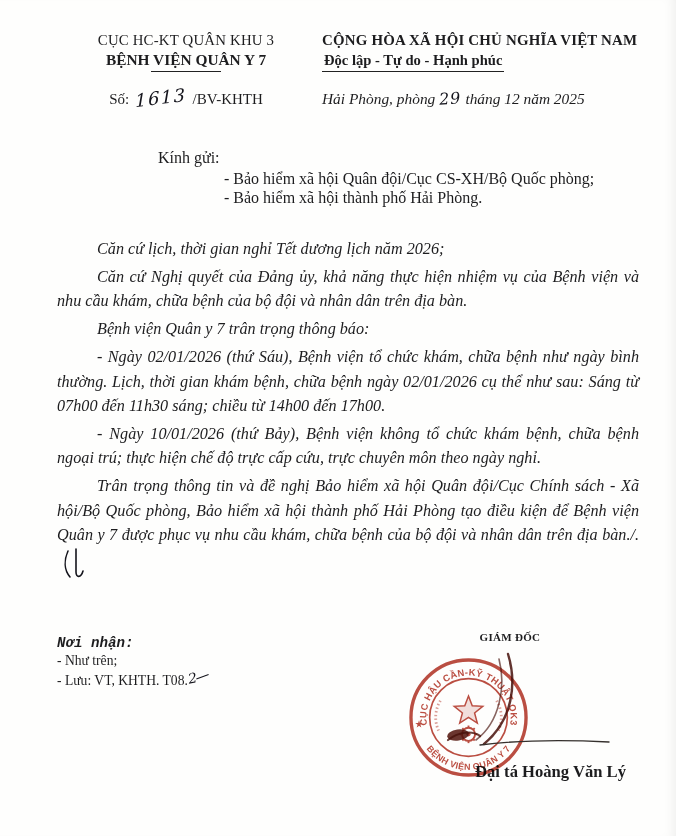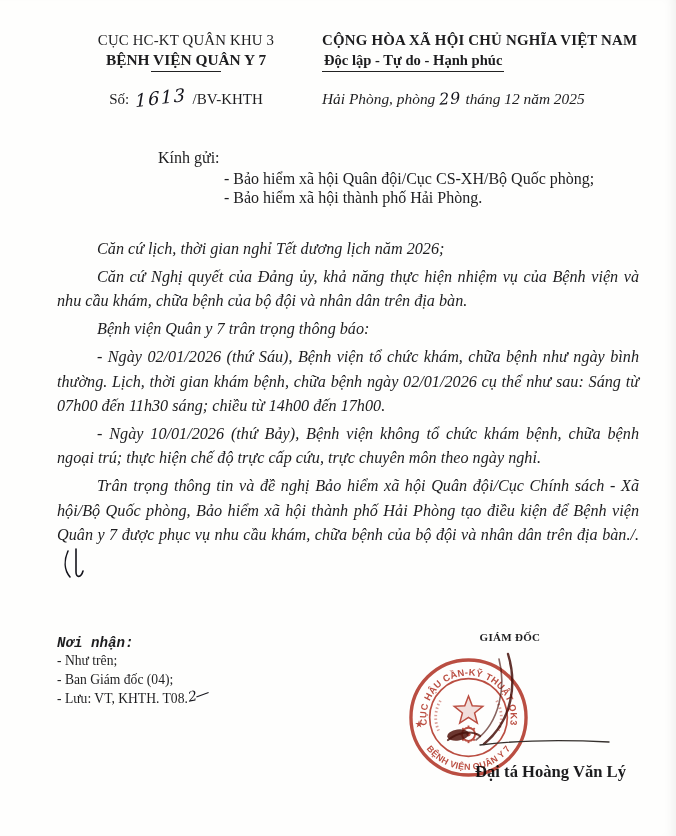--- a/index.html
+++ b/index.html
@@ -124,21 +124,20 @@
     <p>- Ngày 10/01/2026 (thứ Bảy), Bệnh viện không tổ chức khám bệnh, chữa bệnh ngoại trú; thực hiện chế độ trực cấp cứu, trực chuyên môn theo ngày nghỉ.</p>
     <p><span>Trân trọng thông tin và đề nghị Bảo hiểm xã hội Quân đội/Cục Chính sách - Xã hội/Bộ Quốc phòng, Bảo hiểm xã hội thành phố Hải Phòng tạo điều kiện để Bệnh viện Quân y 7 được phục vụ nhu cầu khám, chữa bệnh của bộ đội và nhân dân trên địa bàn./.</span><svg class="paraph-svg" width="22" height="34" viewBox="0 0 22 34">
           <path d="M6,4 C2,13 2,23 8,30"></path>
           <path d="M14,2 L14,25 C14,31 19,31 21,24"></path>
         </svg></p>
   </div>
 
   <div class="noi-nhan">
     <div class="noi-nhan-label">Nơi nhận:</div>
     <div>- Như trên;</div>
-    <div>- Ban Giám đốc (04);</div>
     <div><span>- Lưu: VT, KHTH. T08.</span><span class="hand hand-copies">2</span></div>
   </div>
 
   <div class="signer-title">GIÁM ĐỐC</div>
   <div class="signer-name">Đại tá Hoàng Văn Lý</div>
 
   <svg class="seal" width="131" height="131" viewBox="0 0 140 140">
     <circle class="ring" cx="70" cy="70" r="61.5" stroke-width="3.6"></circle>
     <circle class="ring" cx="70" cy="70" r="41.5" stroke-width="1.8"></circle>
     <defs>

